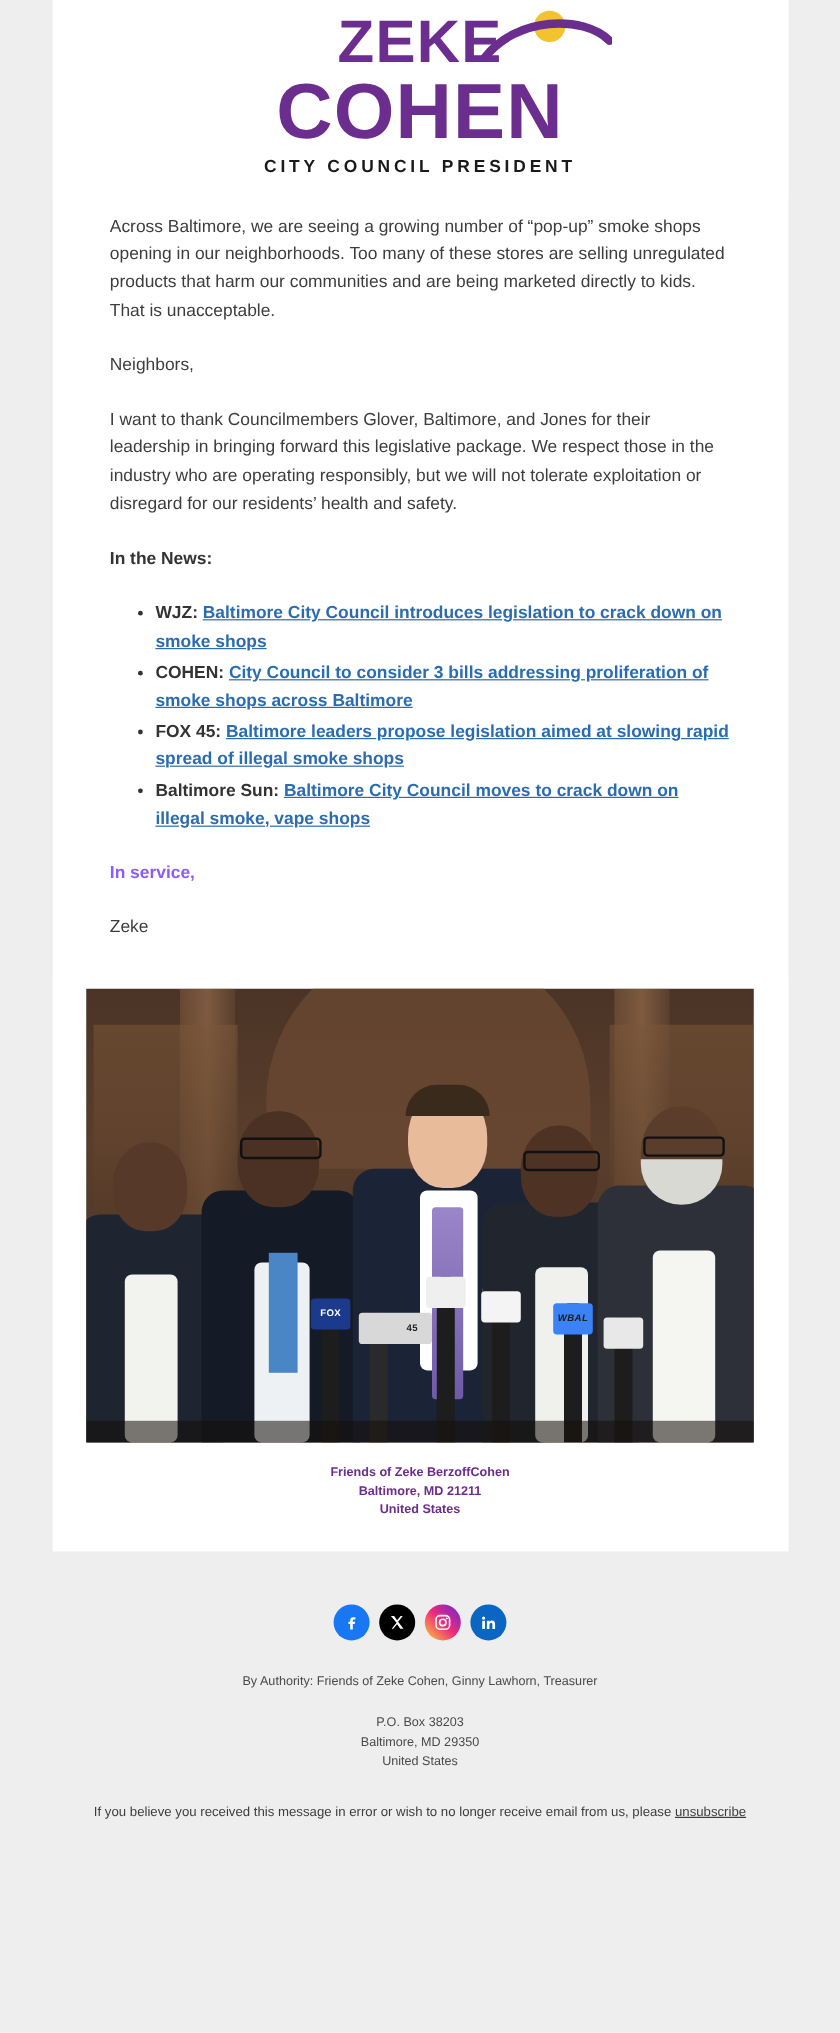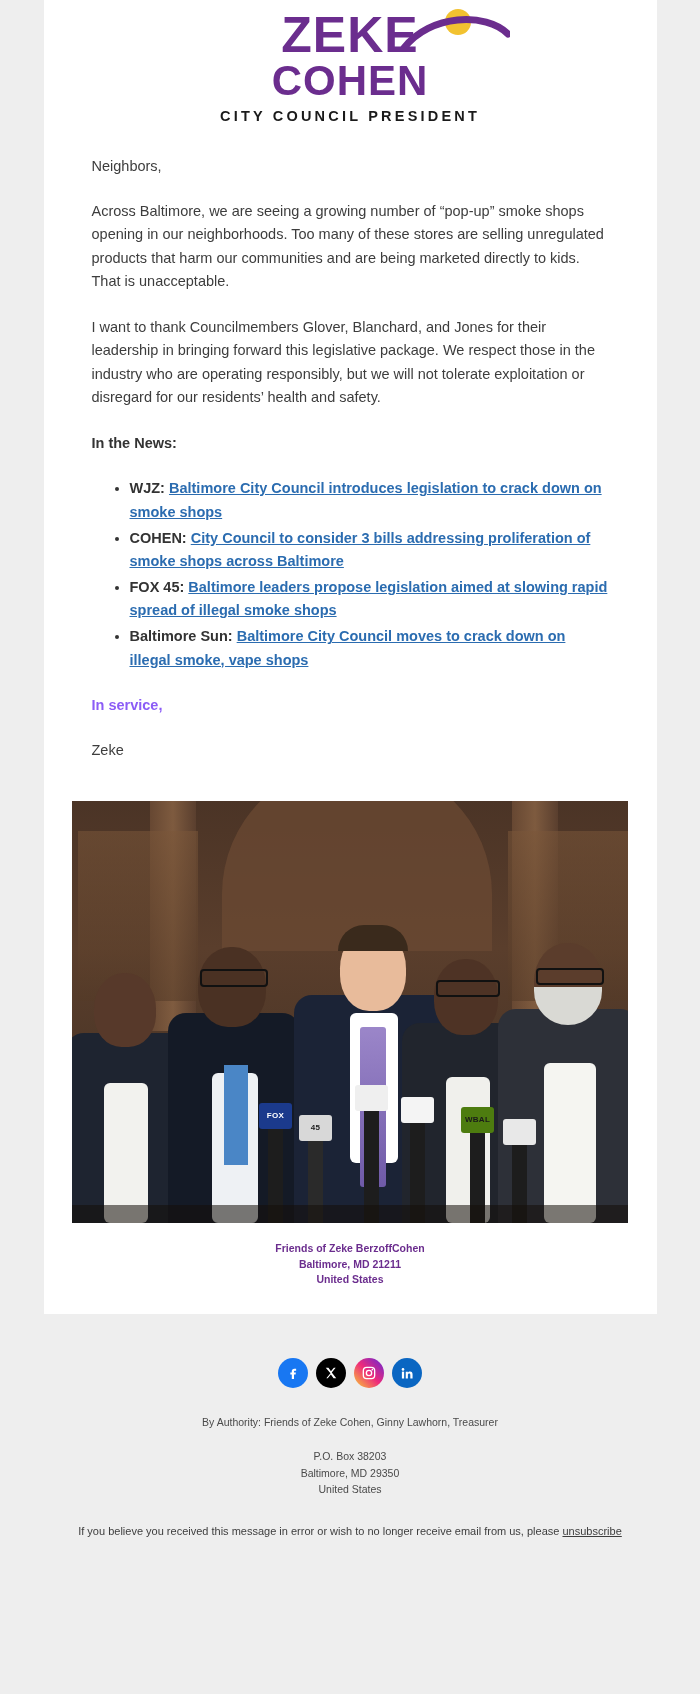--- a/index.html
+++ b/index.html
@@ -44,21 +44,21 @@
     font-size: 50px;
     letter-spacing: 1px;
     color: #6b2d8e;
     line-height: 0.95;
     margin: 0;
     padding-top: 6px;
   }
   .logo-cohen {
     font-family: "Liberation Sans", sans-serif;
     font-weight: bold;
-    font-size: 42px;
+    font-size: 65px;
     letter-spacing: 1px;
     color: #6b2d8e;
     line-height: 1.0;
     margin: 0;
   }
   .logo-sub {
     font-family: "Liberation Sans", sans-serif;
     font-weight: bold;
     font-size: 14.5px;
     letter-spacing: 3.2px;
@@ -118,21 +118,21 @@
   }
 
   
   .photo-wrap {
     padding: 6px 0 0 0;
     background: #ffffff;
     text-align: center;
   }
   .photo {
     width: 556px;
-    height: 422px;
+    height: 378px;
     margin: 0 auto;
     position: relative;
     overflow: hidden;
     background: #3b2b22;
   }
   
   .ph-bg {
     position: absolute; inset: 0;
     background:
       linear-gradient(180deg, #4b3426 0%, #5a3e2c 35%, #4a3526 70%, #3a291d 100%);
@@ -265,23 +265,23 @@
           <circle cx="58" cy="14" r="13" fill="#f2c230"></circle>
           <path d="M4 40 C 30 6, 86 4, 108 26" stroke="#6b2d8e" stroke-width="7" fill="none" stroke-linecap="round"></path>
         </svg>
         <div class="logo-zeke">ZEKE</div>
         <div class="logo-cohen">COHEN</div>
         <div class="logo-sub">CITY COUNCIL PRESIDENT</div>
       </div>
     </div>
 
     <div class="body-copy">
+      <p>Across Baltimore, we are seeing a growing number of “pop-up” smoke shops opening in our neighborhoods. Too many of these stores are selling unregulated products that harm our communities and are being marketed directly to kids. That is unacceptable.</p>
       <p>Neighbors,</p>
-      <p>Across Baltimore, we are seeing a growing number of “pop-up” smoke shops opening in our neighborhoods. Too many of these stores are selling unregulated products that harm our communities and are being marketed directly to kids. That is unacceptable.</p>
-      <p>I want to thank Councilmembers Glover, Blanchard, and Jones for their leadership in bringing forward this legislative package. We respect those in the industry who are operating responsibly, but we will not tolerate exploitation or disregard for our residents’ health and safety.</p>
+      <p>I want to thank Councilmembers Glover, Baltimore, and Jones for their leadership in bringing forward this legislative package. We respect those in the industry who are operating responsibly, but we will not tolerate exploitation or disregard for our residents’ health and safety.</p>
 
       <p class="news-head">In the News:</p>
       <ul class="news-list">
         <li>
           <span>WJZ:</span>
           <a href="#">Baltimore City Council introduces legislation to crack down on smoke shops</a>
         </li>
         <li>
           <span>COHEN:</span>
           <a href="#">City Council to consider 3 bills addressing proliferation of smoke shops across Baltimore</a>
@@ -344,30 +344,30 @@
           <div class="shirt" style="left:46px; bottom:0; width:52px; height:160px; background:#f5f5f1;"></div>
           <div class="head" style="left:36px; bottom:200px; width:68px; height:80px; background:#5b3d2c;"></div>
           <div style="position:absolute; left:36px; bottom:198px; width:68px; height:38px; background:#d9d9d4; border-radius:0 0 34px 34px;"></div>
           <div style="position:absolute; left:38px; bottom:238px; width:64px; height:13px; border:2px solid #111; border-radius:4px;"></div>
         </div>
 
         <div class="mic" style="left:196px; height:120px;">
           <div class="flag" style="background:#1b3a8c;">FOX</div>
         </div>
         <div class="mic" style="left:236px; height:108px; background:#2a2a2a;">
-          <div class="flag" style="background:#d8d8d8; color:#222;">45</div>
+          <div class="flag" style="background:#d8d8d8; color:#222;padding-left:28px;">45</div>
         </div>
         <div class="mic" style="left:292px; height:138px;">
           <div class="flag" style="background:#efefef; color:#222;"></div>
         </div>
         <div class="mic" style="left:338px; height:126px;">
           <div class="flag" style="background:#f4f4f4; color:#222;"></div>
         </div>
         <div class="mic" style="left:398px; height:116px;">
-          <div class="flag" style="background:#4d7c0f; color:#1a1a1a;">WBAL</div>
+          <div class="flag" style="background:#3b82f6; color:#1a1a1a;font-style:italic;">WBAL</div>
         </div>
         <div class="mic" style="left:440px; height:104px;">
           <div class="flag" style="background:#e8e8e8; color:#222;"></div>
         </div>
         <div style="position:absolute; left:0; bottom:0; width:100%; height:18px; background:rgba(20,14,10,.55);"></div>
       </div>
     </div>
 
     <div class="addr-block">
       <div>Friends of Zeke BerzoffCohen</div>

